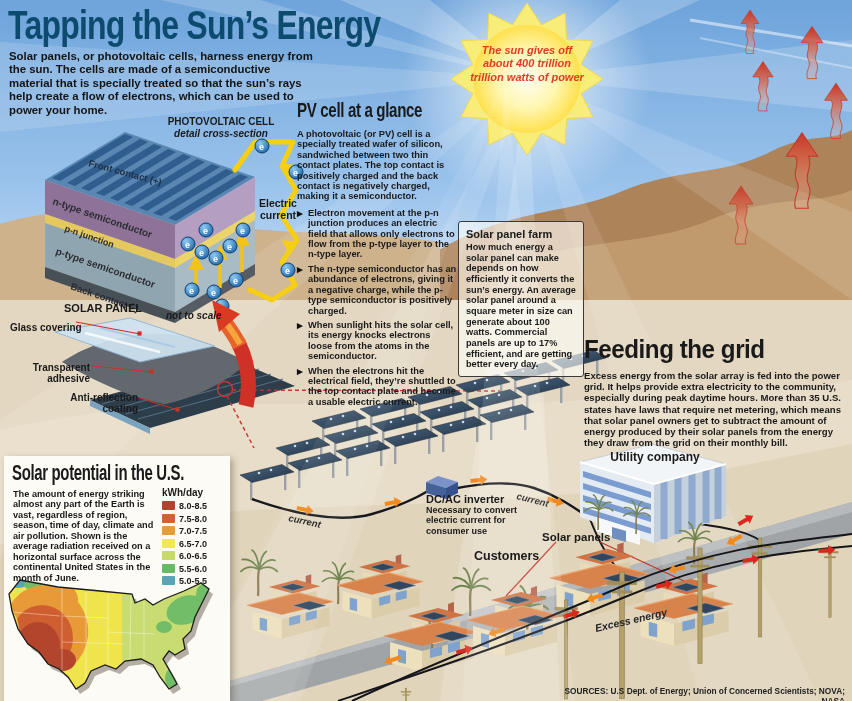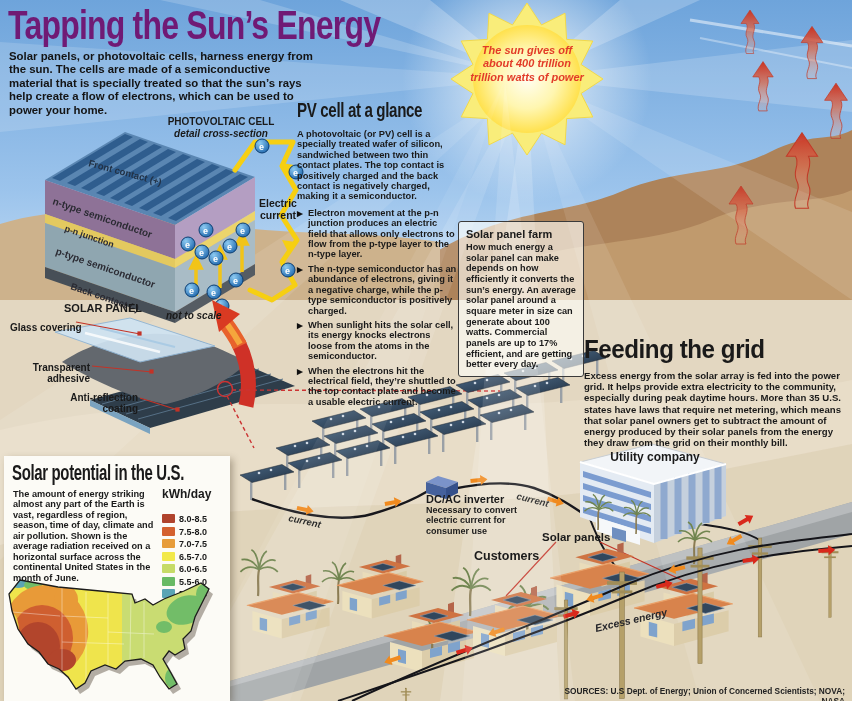--- a/index.html
+++ b/index.html
@@ -2,21 +2,21 @@
 <html><head>
 <meta charset="utf-8">
 <style>
   html,body{margin:0;padding:0;background:#888;}
   #stage{position:relative;width:852px;height:701px;overflow:hidden;background:#dbc9ad;
          font-family:"Liberation Sans",sans-serif;color:#1a1a1a;}
   .abs{position:absolute;}
   svg{display:block;}
   svg text{font-family:"Liberation Sans",sans-serif;}
   .sqz{display:inline-block;transform-origin:0 0;white-space:nowrap;}
-  #main-title{left:8px;top:2px;font-size:41px;font-weight:bold;letter-spacing:-1px;color:#701a75;text-align:center;}
+  #main-title{left:8px;top:2px;font-size:41px;font-weight:bold;letter-spacing:-1px;color:#0c4a6e;text-align:center;}
   #main-title .sqz{transform:scaleX(.78);}
   #intro{left:9px;top:50px;width:304px;font-size:11.4px;font-weight:bold;line-height:1.18;color:#141414;}
   #sun-text{left:467px;top:44px;width:120px;text-align:center;font-size:11px;font-style:italic;
             font-weight:bold;color:#e23b28;line-height:1.22;}
   #atmo{left:626px;top:98px;width:226px;text-align:center;font-size:10.3px;font-style:italic;
         font-weight:bold;color:#252e44;line-height:1.22;}
   #pvc-title{left:163px;top:116px;width:116px;text-align:center;font-size:10px;font-weight:bold;line-height:1.15;}
   #pvc-title .sub{font-style:italic;}
   #elec-label{left:246px;top:198px;width:64px;text-align:center;font-size:10.5px;font-weight:bold;line-height:1.1;}
   #sp-title{left:64px;top:302px;font-size:11px;font-weight:bold;}
@@ -47,21 +47,21 @@
   #lbl-utility{left:596px;top:450px;width:118px;text-align:center;font-size:12px;font-weight:bold;}
   #lbl-customers{left:474px;top:549px;font-size:12.5px;font-weight:bold;}
   #lbl-solarpanels{left:542px;top:531px;font-size:11.5px;font-weight:bold;}
   #sources{left:545px;top:686px;width:300px;text-align:right;font-size:8.3px;font-weight:bold;color:#222;}
   #potential{left:4px;top:456px;width:226px;height:245px;background:#fcfbf6;
              box-shadow:3px 3px 7px rgba(60,45,25,.35);}
   #potential h2{position:absolute;left:8px;top:4px;margin:0;font-size:22px;font-weight:bold;letter-spacing:-.5px;}
   #potential h2 .sqz{transform:scaleX(.68);}
   #potential .body{position:absolute;left:9px;top:33px;width:151px;font-size:9.2px;font-weight:bold;line-height:1.14;}
   #legend{position:absolute;left:158px;top:31px;width:66px;}
-  #legend .lt{font-size:12px;font-weight:bold;margin-bottom:13px;}
+  #legend .lt{font-size:10px;font-weight:bold;margin-bottom:3px;}
   .lrow{display:flex;align-items:flex-start;margin-bottom:2.5px;}
   .sw{width:13px;height:9px;margin-right:4px;border-radius:1px;}
   .lrow span.lv{font-size:9px;font-weight:bold;}
   .sw0{background:#b0432c}.sw1{background:#d4612f}.sw2{background:#e79c3a}.sw3{background:#f2e94a}
   .sw4{background:#c6db67}.sw5{background:#68ba65}.sw6{background:#5ba4b5}
   #usmap{position:absolute;left:0;top:116px;}
 </style>
 </head>
 <body>
 

